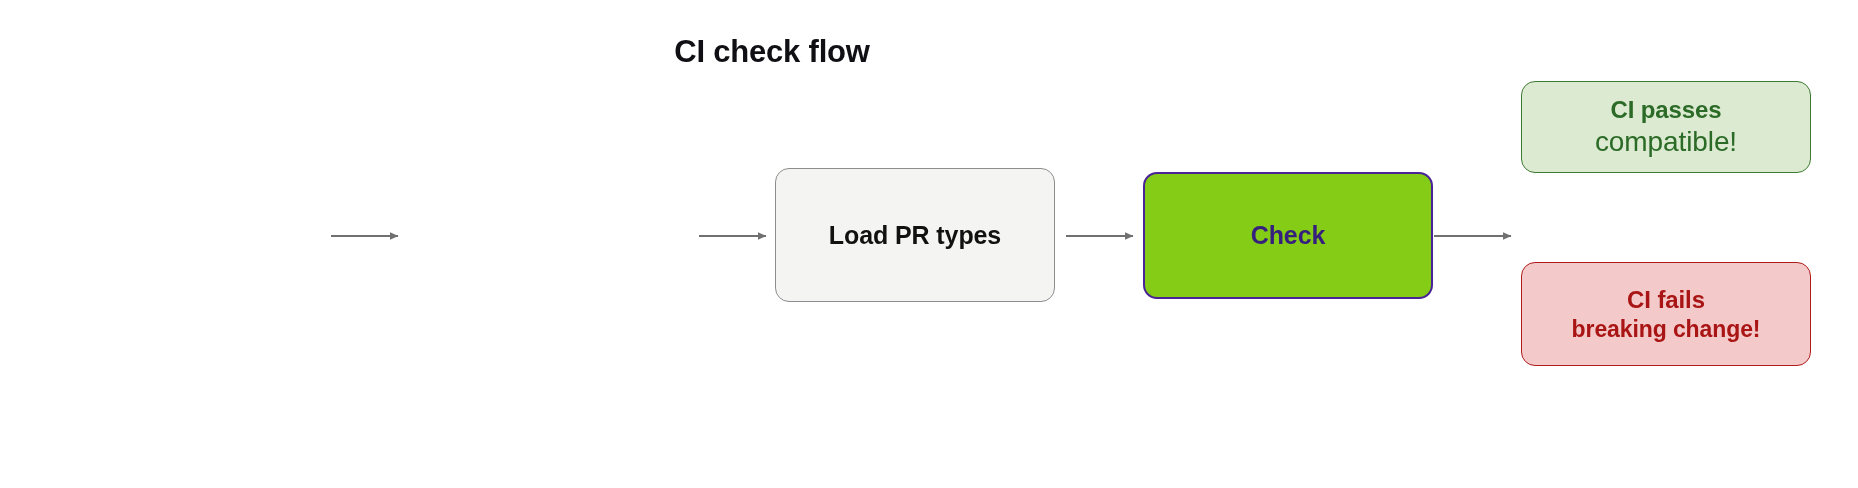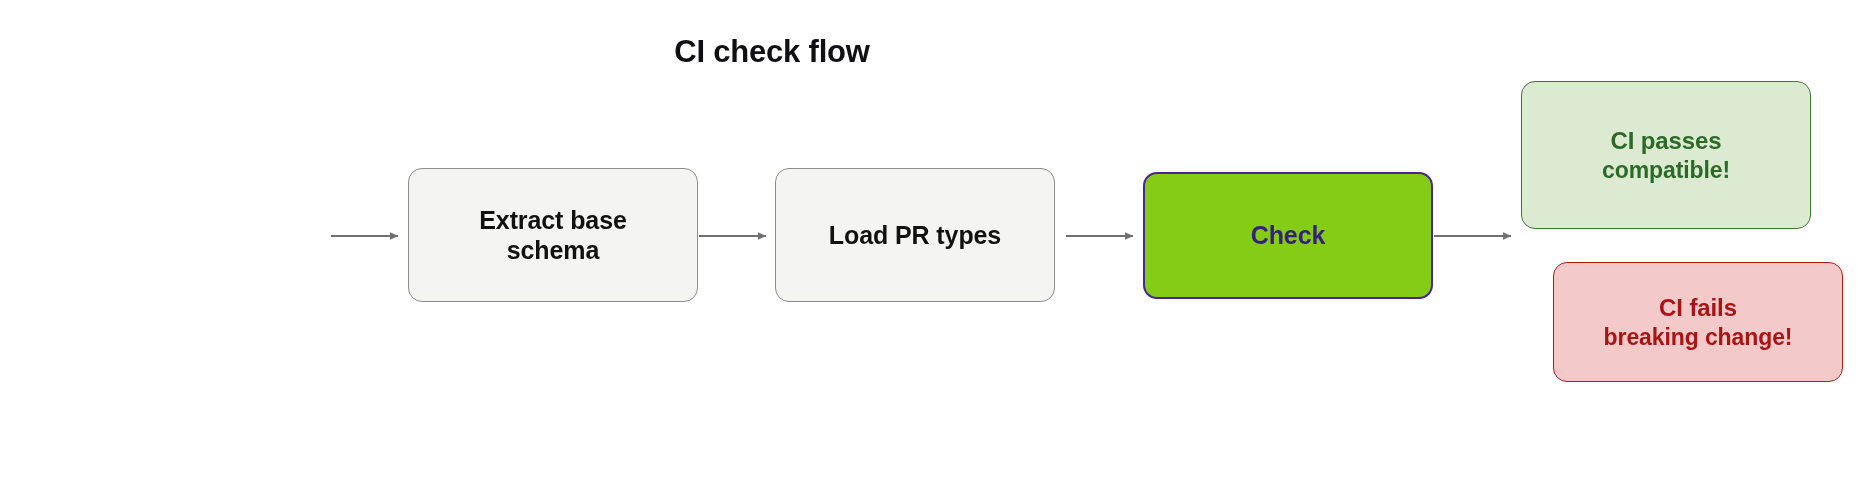--- a/index.html
+++ b/index.html
@@ -72,37 +72,37 @@
     border: 2px solid #4a2396;
     color: #36207e;
   }
   
   .node.success {
     background: #dbead0;
     border: 1.6px solid #3f7a34;
     color: #2b6b27;
   }
   .node.success .line1 { font-weight: bold; font-size: 24px; }
-  .node.success .line2 { font-weight: bold; font-size: 23px; }
+  .node.success .line2 { font-weight: normal; font-size: 28px; }
   
   .node.failure {
     background: #f4c9c9;
     border: 1.6px solid #b01b1b;
     color: #a91414;
   }
   .node.failure .line1 { font-weight: bold; font-size: 24px; }
   .node.failure .line2 { font-weight: bold; font-size: 23px; }
 
   
   #node-checkout-base   { left: 40px;   top: 168px; width: 290px; height: 134px; }
   #node-extract-schema  { left: 408px;  top: 168px; width: 290px; height: 134px; }
   #node-load-pr-types   { left: 775px;  top: 168px; width: 280px; height: 134px; }
   #node-check-assign    { left: 1143px; top: 172px; width: 290px; height: 127px; }
-  #node-ci-passes       { left: 1521px; top: 81px;  width: 290px; height: 148px; }
-  #node-ci-fails        { left: 1521px; top: 262px; width: 290px; height: 120px; margin-left: 32px; }
+  #node-ci-passes       { left: 1521px; top: 81px;  width: 290px; height: 92px; }
+  #node-ci-fails        { left: 1521px; top: 262px; width: 290px; height: 104px; }
 
   
   .connector {
     position: absolute;
     top: 0;
     left: 0;
     width: 1858px;
     height: 488px;
     pointer-events: none;
   }
@@ -124,24 +124,20 @@
     </defs>
     <g stroke="#707070" stroke-width="1.8" fill="none">
       <line x1="331" y1="236" x2="398" y2="236" marker-end="url(#arrowhead)"></line>
       <line x1="699" y1="236" x2="766" y2="236" marker-end="url(#arrowhead)"></line>
       <line x1="1066" y1="236" x2="1133" y2="236" marker-end="url(#arrowhead)"></line>
       <line x1="1434" y1="236" x2="1511" y2="236" marker-end="url(#arrowhead)"></line>
     </g>
   </svg>
 
 
-  <div class="node process" id="node-extract-schema">
-    <div class="line1">Extract base</div>
-    <div class="line2">schema</div>
-  </div>
 
   <div class="node process" id="node-load-pr-types">
     <div class="line1">Load PR types</div>
   </div>
 
   <div class="node highlight" id="node-check-assign">
     <div class="line1">Check</div>
   </div>
 
   <div class="node success" id="node-ci-passes">

